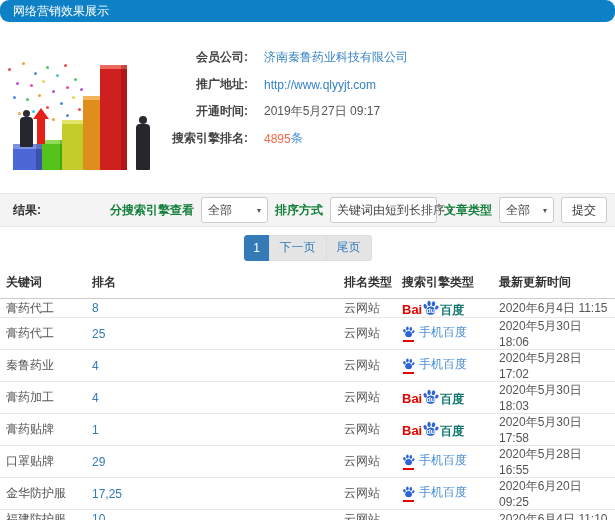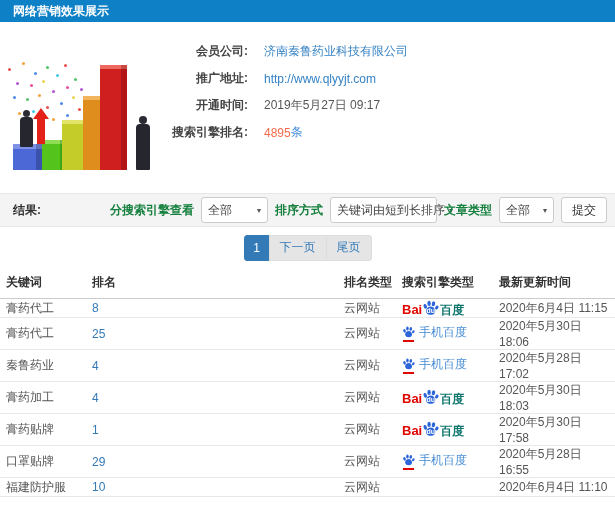--- a/index.html
+++ b/index.html
@@ -1,22 +1,22 @@
 <!DOCTYPE html>
 <html><head>
 <meta charset="utf-8">
 <style>
   * { margin:0; padding:0; box-sizing:border-box; }
   html,body { background:#fff; }
   body { font-family:"Liberation Sans","DejaVu Sans",sans-serif; }
   .page { position:relative; width:615px; height:520px; overflow:hidden; background:#fff; }
 
   
-  .titlebar { height:22px; background:#0e81c6; color:#fff; font-size:12px; font-weight:bold;
-              line-height:22px; padding-left:13px; }
+  .titlebar { height:22px; background:#0e81c6; color:#fff; font-size:12px; font-weight:normal;
+              line-height:22px; padding-left:13px;border-radius:9px; }
 
   
   .info-section { position:relative; height:171px; background:#fff; }
   .chart-illustration { position:absolute; left:0; top:16px; width:165px; height:142px; }
   .bar { position:absolute; bottom:10px; }
   .bar-blue   { left:13px;  width:30px; height:26px;  background:linear-gradient(#7d92e6 0 5px,#4b68d6 5px),linear-gradient(#4b68d6,#4b68d6); box-shadow:inset -7px 0 rgba(0,0,30,.22); }
   .bar-green  { left:42px;  width:23px; height:30px;  background:linear-gradient(#8fdd55 0 4px,#54c41d 4px); box-shadow:inset -5px 0 rgba(0,60,0,.22); }
   .bar-yellow { left:62px;  width:28px; height:50px;  background:linear-gradient(#e0e56a 0 4px,#c3cc29 4px); box-shadow:inset -6px 0 rgba(90,90,0,.25); }
   .bar-orange { left:83px;  width:24px; height:74px;  background:linear-gradient(#f3b45e 0 4px,#df8d1c 4px); box-shadow:inset -5px 0 rgba(120,60,0,.25); }
   .bar-red    { left:100px; width:27px; height:105px; background:linear-gradient(#ee6a5f 0 4px,#cf1f1f 4px); box-shadow:inset -6px 0 rgba(110,0,0,.3); }
@@ -35,21 +35,21 @@
   .person { position:absolute; }
   .person .head { display:block; border-radius:50%; background:#2b2b34; }
   .person .body { display:block; background:#26262e; border-radius:4px 4px 1px 1px; }
   .person-left { left:20px; top:72px; }
   .person-left .head { width:7px; height:7px; margin-left:3px; }
   .person-left .body { width:13px; height:30px; }
   .person-right { left:136px; top:78px; }
   .person-right .head { width:8px; height:8px; margin-left:3px; }
   .person-right .body { width:14px; height:46px; }
 
-  .info-rows { position:absolute; left:160px; top:16px; width:450px; }
+  .info-rows { position:absolute; left:160px; top:22px; width:450px; }
   .info-row { display:flex; align-items:center; height:27px; font-size:12px; }
   .info-label { width:88px; text-align:right; color:#444; font-weight:bold; flex:none; }
   .info-value { margin-left:16px; color:#555; text-decoration:none; }
   a.info-value { color:#3582c4; cursor:pointer; }
   .count-num { margin-left:16px; color:#f66a4b; }
   .count-suffix { color:#4a90d9; }
 
   
   .filter-bar { height:34px; background:#f4f4f4; border-top:1px solid #e7e7e7; border-bottom:1px solid #e7e7e7;
     display:flex; align-items:center; padding:0 8px 0 13px; font-size:12px; }
@@ -310,20 +310,40 @@
       <ellipse cx="20.9" cy="10.6" rx="2.1" ry="3" transform="rotate(28 20.9 10.6)"></ellipse>
       <path d="M12.2 9.2c2.9 0 5.7 2.2 6.3 5.2.6 3.3-1.5 6.5-6.3 6.5s-6.9-3.2-6.3-6.5c.6-3 3.4-5.2 6.3-5.2z"></path>
     </g>
   </svg>
               </span>
     <span class="m-label">手机百度</span>
   </span></td>
           <td class="cell-updated">2020年5月28日 16:55</td>
         </tr>
         <tr>
+          <td class="cell-keyword">金华防护服</td>
+          <td class="cell-rank">17,25</td>
+          <td class="cell-ranktype">云网站</td>
+          <td class="cell-engine"><span class="logo-mobile">
+    <span class="paw-wrap">
+                <svg class="paw-svg" viewBox="0 0 24 24" xmlns="http://www.w3.org/2000/svg">
+    <g fill="#2b65d9">
+      <ellipse cx="4.6" cy="9" rx="2.3" ry="3.4" transform="rotate(-20 4.6 9)"></ellipse>
+      <ellipse cx="10" cy="4.8" rx="2.4" ry="3.7"></ellipse>
+      <ellipse cx="16.2" cy="5.4" rx="2.4" ry="3.5" transform="rotate(12 16.2 5.4)"></ellipse>
+      <ellipse cx="20.9" cy="10.6" rx="2.1" ry="3" transform="rotate(28 20.9 10.6)"></ellipse>
+      <path d="M12.2 9.2c2.9 0 5.7 2.2 6.3 5.2.6 3.3-1.5 6.5-6.3 6.5s-6.9-3.2-6.3-6.5c.6-3 3.4-5.2 6.3-5.2z"></path>
+    </g>
+  </svg>
+              </span>
+    <span class="m-label">手机百度</span>
+  </span></td>
+          <td class="cell-updated">2020年6月20日 09:25</td>
+        </tr>
+        <tr>
           <td class="cell-keyword">福建防护服</td>
           <td class="cell-rank">10</td>
           <td class="cell-ranktype">云网站</td>
           <td class="cell-engine"></td>
           <td class="cell-updated">2020年6月4日 11:10</td>
         </tr>
       </tbody>
   </table>
 
 </div>

